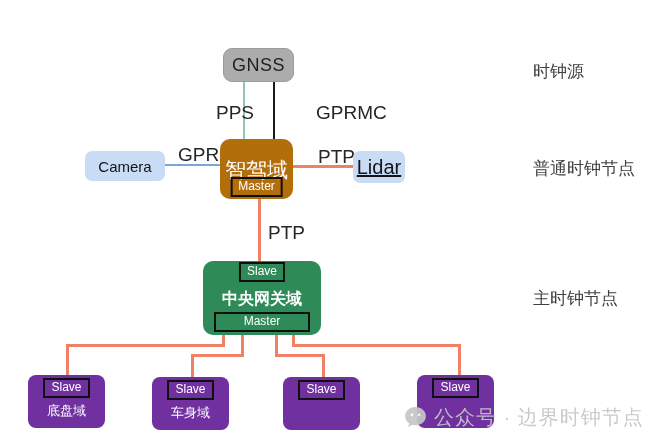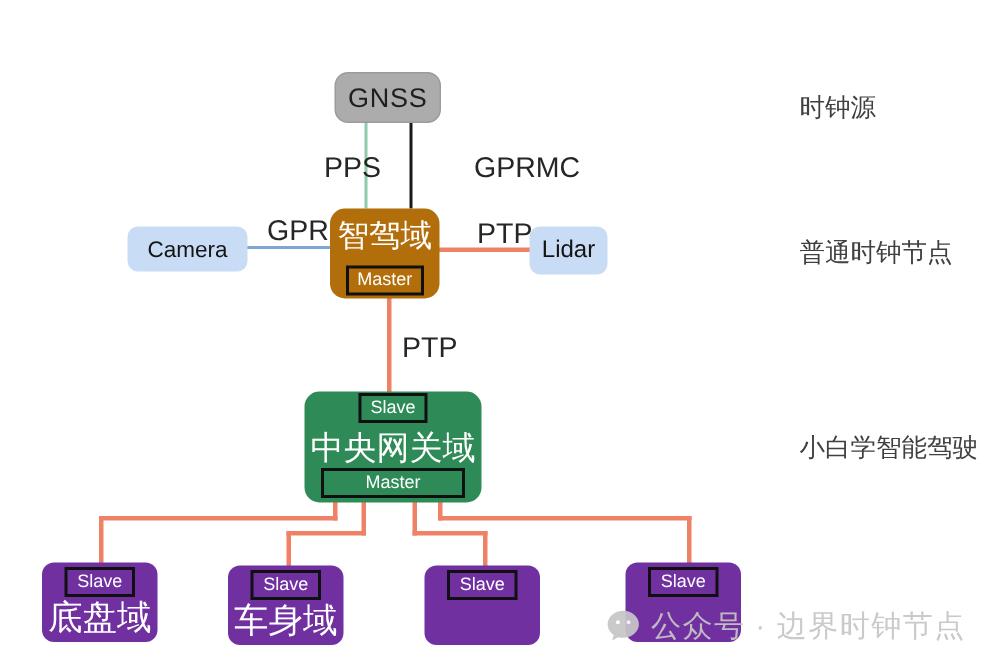--- a/index.html
+++ b/index.html
@@ -11,30 +11,30 @@
   }
   .node{
     position:absolute; display:flex; flex-direction:column; align-items:center;
     justify-content:center; color:#111;
   }
   .rounded{ border-radius:9px; }
   .gnss-box{ left:223px; top:48px; width:71px; height:34px; border:1px solid #9b9b9b;
     font-size:18px; color:#1f1f1f; letter-spacing:0.5px; }
   .sensor-box{ font-size:15px; color:#141414; border-radius:7px; }
   .camera-box{ left:85px; top:151px; width:80px; height:30px; }
-  .lidar-box{ left:353px; top:151px; width:52px; height:32px; font-size:16px; }
+  .lidar-box{ left:353px; top:151px; width:52px; height:32px; font-size:20px;text-decoration:underline; }
   .driving-box{ left:220px; top:139px; width:73px; height:60px; border-radius:10px;
-    color:#fff; justify-content:flex-start; padding-top:7px; }
+    color:#fff; justify-content:flex-start; padding-top:19px; }
   .driving-box .cn{ font-size:21px; line-height:23px; }
   .gateway-box{ left:203px; top:261px; width:118px; height:74px; border-radius:10px;
     color:#fff; }
-  .gateway-box .cn{ font-size:22px; line-height:24px; margin-top:2px; }
+  .gateway-box .cn{ font-size:16px; line-height:24px; margin-top:2px;font-weight:bold; }
   .domain-box{ width:77px; height:53px; border-radius:8px; color:#fff;
     justify-content:flex-start; padding-top:3px; }
-  .domain-box .cn{ font-size:23px; line-height:24px; margin-top:1px; }
+  .domain-box .cn{ font-size:13px; line-height:24px; margin-top:1px; }
   .badge{
     border:2px solid #101010; color:#ffffff; text-align:center;
     font-size:12px; line-height:13px; padding:1px 6px 2px 6px; white-space:nowrap;
   }
   .badge.abs{ position:absolute; left:50%; transform:translateX(-50%); }
   .badge.b-bottom{ bottom:2px; }
   .badge.b-top{ top:1px; }
   .badge.wide{ width:96px; bottom:3px; }
   .line{ position:absolute; }
   .edge-label{
@@ -122,21 +122,21 @@
   <div class="node domain-box" style="left: 283px; top: 377px; background-color: rgb(112, 48, 160);">
     <span class="badge">Slave</span>
   </div>
 
   <div class="node domain-box" style="left: 417px; top: 375px; background-color: rgb(112, 48, 160);">
     <span class="badge">Slave</span>
   </div>
 
   <div class="tier-label" style="top:60px;">时钟源</div>
   <div class="tier-label" style="top:157px;">普通时钟节点</div>
-  <div class="tier-label" style="top:287px;">小白学智能驾驶</div>
+  <div class="tier-label" style="top:287px;">主时钟节点</div>
 
   <div class="watermark">
     <svg class="wm-icon" viewBox="0 0 24 24">
       <path fill="#c6c6c6" d="M12 2C6.5 2 2 5.9 2 10.7c0 2.8 1.5 5.2 3.9 6.8l-1 3.6 3.9-2.1c1 .3 2.1.4 3.2.4 5.5 0 10-3.9 10-8.7S17.5 2 12 2z"></path>
       <circle fill="#ffffff" cx="8.6" cy="9.5" r="1.3"></circle>
       <circle fill="#ffffff" cx="15.4" cy="9.5" r="1.3"></circle>
     </svg>
     <span>公众号 · 边界时钟节点</span>
   </div>
 

